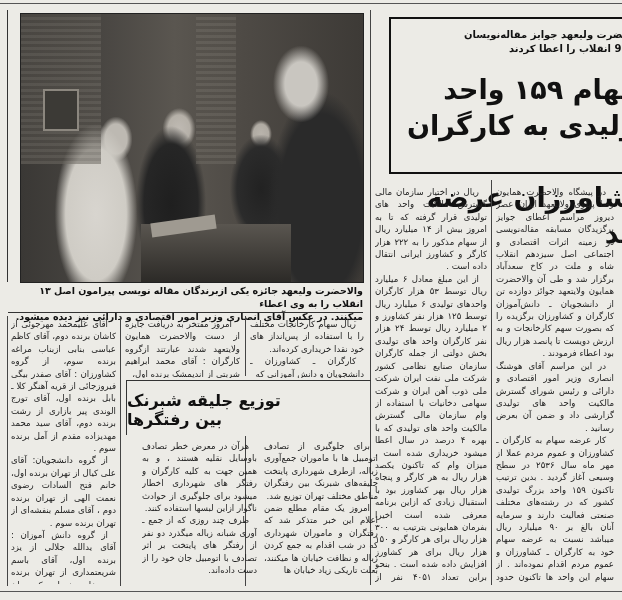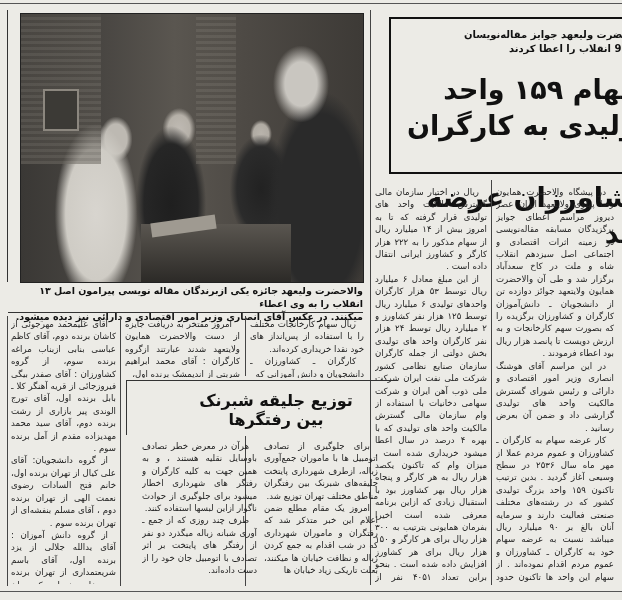--- a/index.html
+++ b/index.html
@@ -55,21 +55,21 @@
 
   .col {
     position:absolute; direction:rtl; text-align:justify;
     font-size:8.6px; line-height:12.4px; color:#222;
   }
   .col p { margin:0; text-indent:8px; }
 
   .sub-box {
     position:absolute; left:126px; top:380px; width:244px; height:54px;
     border:1px solid #333; border-right:none; border-bottom:none;
-    direction:rtl; text-align:center;padding-left:27px;
+    direction:rtl; text-align:left;
   }
   .sub-headline { margin-top:10px; font-size:16px; line-height:19px; font-weight:bold; color:#111; }
 </style>
 </head>
 <body>
 
 <div class="page">
   <div class="topline"></div>
 
   <div class="photo-frame"></div>

